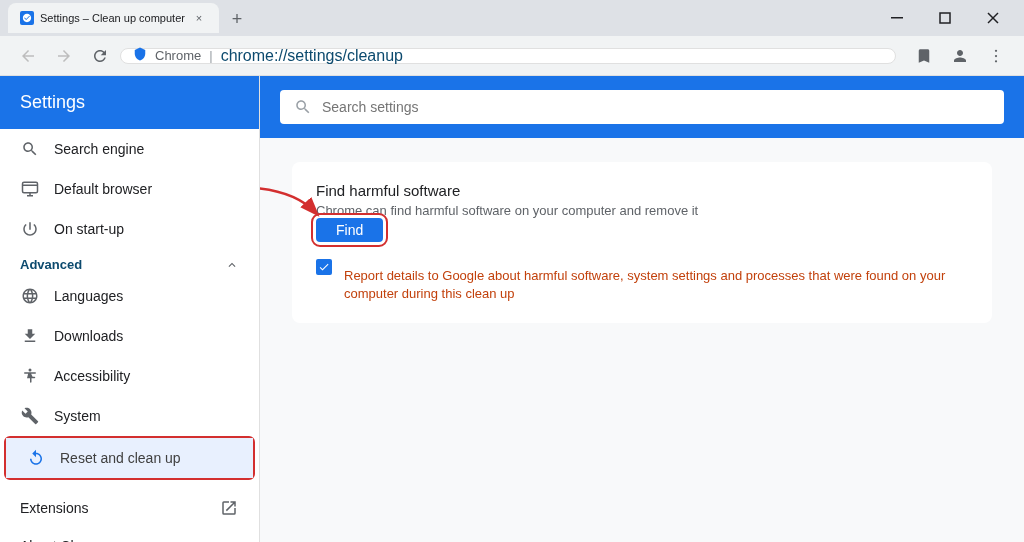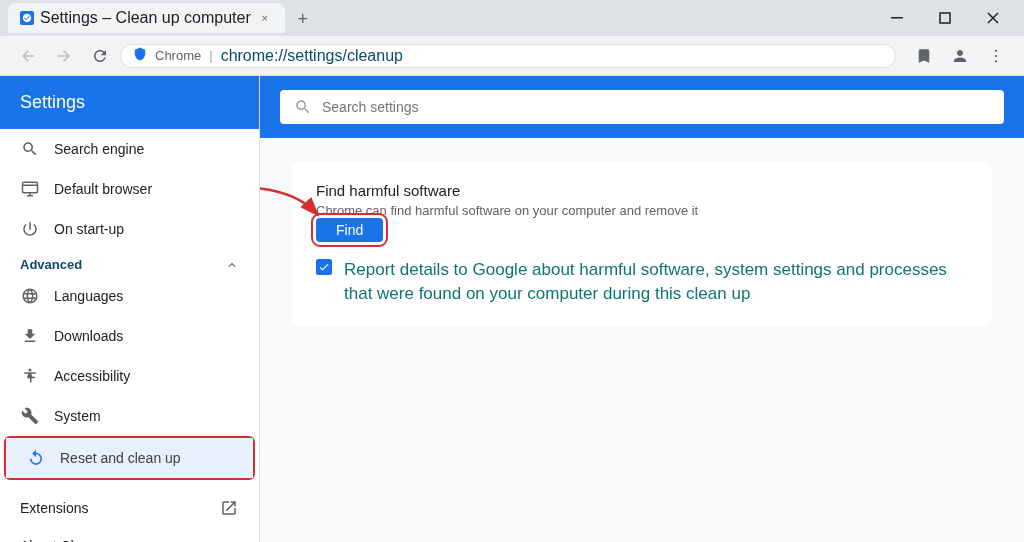--- a/index.html
+++ b/index.html
@@ -6,32 +6,32 @@
     body { font-family: 'Segoe UI', Arial, sans-serif; background: #f1f3f4; width: 1024px; height: 542px; overflow: hidden; }
 
     
     .browser-frame { width: 1024px; height: 542px; display: flex; flex-direction: column; background: #dee1e6; }
 
     .title-bar { display: flex; align-items: center; height: 36px; background: #dee1e6; padding: 0 8px; }
     .tab-bar { display: flex; align-items: flex-end; flex: 1; }
     .tab { display: flex; align-items: center; background: #f1f3f4; border-radius: 8px 8px 0 0; padding: 0 12px; height: 30px; font-size: 12px; color: #202124; gap: 6px; min-width: 180px; }
     .tab-favicon { width: 14px; height: 14px; background: #1a73e8; border-radius: 2px; display: flex; align-items: center; justify-content: center; }
     .tab-favicon svg { width: 10px; height: 10px; fill: white; }
-    .tab-title { font-size: 16px; flex: 1; white-space: nowrap; overflow: hidden; text-overflow: ellipsis; }
+    .tab-title { font-size: 11px; flex: 1; white-space: nowrap; overflow: hidden; text-overflow: ellipsis; }
     .tab-close { width: 16px; height: 16px; border-radius: 50%; display: flex; align-items: center; justify-content: center; cursor: pointer; font-size: 11px; color: #5f6368; }
     .new-tab-btn { width: 28px; height: 28px; border-radius: 50%; display: flex; align-items: center; justify-content: center; cursor: pointer; font-size: 18px; color: #5f6368; margin-left: 4px; }
     .window-controls { display: flex; gap: 2px; margin-left: auto; }
     .win-btn { width: 46px; height: 32px; display: flex; align-items: center; justify-content: center; cursor: pointer; }
     .win-btn svg { width: 12px; height: 12px; fill: #202124; }
 
     .nav-bar { height: 40px; background: #f1f3f4; display: flex; align-items: center; padding: 0 12px; gap: 4px; border-bottom: 1px solid #e0e0e0; }
     .nav-btn { width: 32px; height: 32px; border-radius: 50%; display: flex; align-items: center; justify-content: center; cursor: pointer; color: #5f6368; }
     .nav-btn svg { width: 18px; height: 18px; fill: #5f6368; }
     .nav-btn.disabled svg { fill: #bdbdbd; }
-    .address-bar { flex: 1; height: 24px; background: white; border-radius: 16px; display: flex; align-items: center; padding: 0 12px; gap: 8px; font-size: 14px; color: #202124; border: 1px solid #e0e0e0; }
+    .address-bar { flex: 1; height: 16px; background: white; border-radius: 16px; display: flex; align-items: center; padding: 0 12px; gap: 8px; font-size: 14px; color: #202124; border: 1px solid #e0e0e0; }
     .address-icon { color: #1a73e8; font-size: 13px; }
     .nav-right { display: flex; align-items: center; gap: 4px; margin-left: 8px; }
 
     
     .main-content { display: flex; flex: 1; overflow: hidden; }
 
     
     .sidebar { width: 260px; background: white; display: flex; flex-direction: column; overflow-y: auto; border-right: 1px solid #e0e0e0; }
     .sidebar-header { background: #1a73e8; color: white; font-size: 18px; font-weight: 500; padding: 16px 20px; }
 
@@ -62,21 +62,21 @@
     .help-btn { width: 28px; height: 28px; border-radius: 50%; border: 1.5px solid #9aa0a6; display: flex; align-items: center; justify-content: center; color: #9aa0a6; font-size: 14px; cursor: pointer; }
 
     .section-card { background: white; border-radius: 8px; padding: 20px 24px; margin-bottom: 16px; }
     .section-title { font-size: 15px; font-weight: 500; color: #202124; margin-bottom: 4px; }
     .section-desc { font-size: 13px; color: #5f6368; }
     .find-btn-wrapper { position: relative; }
     .find-btn { background: #1a73e8; color: white; border: none; border-radius: 4px; padding: 4px 20px; font-size: 14px; cursor: pointer; font-weight: 500; outline: 2.5px solid #d32f2f; outline-offset: 3px; }
     .checkbox-row { display: flex; align-items: flex-start; gap: 12px; margin-top: 16px; }
     .checkbox { width: 16px; height: 16px; background: #1a73e8; border-radius: 2px; display: flex; align-items: center; justify-content: center; flex-shrink: 0; margin-top: 1px; }
     .checkbox svg { width: 12px; height: 12px; fill: white; }
-    .checkbox-label { font-size: 17px; color: #0f766e; line-height: 1.4; }
+    .checkbox-label { font-size: 13px; color: #c2410c; line-height: 1.4; margin-top: 9px; }
 
     .section-top-wrapper { position: relative; display: flex; align-items: flex-start; justify-content: space-between; flex-direction: column; }
 
     
     ::-webkit-scrollbar { width: 6px; }
     ::-webkit-scrollbar-track { background: #f1f1f1; }
     ::-webkit-scrollbar-thumb { background: #bbb; border-radius: 3px; }
   </style>
 </head>
 <body>

